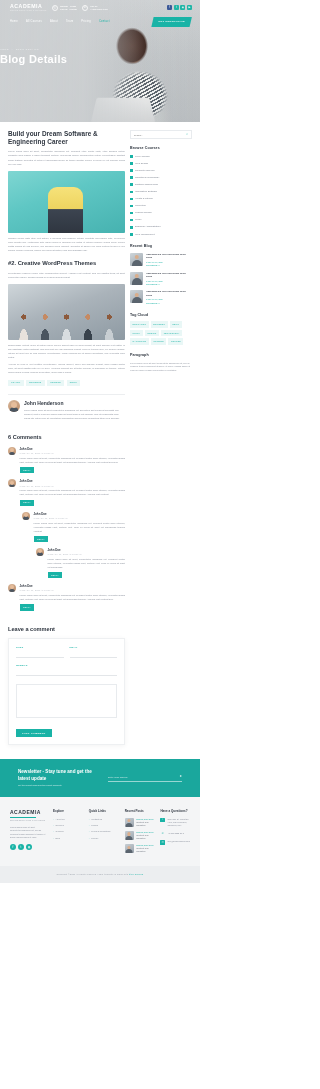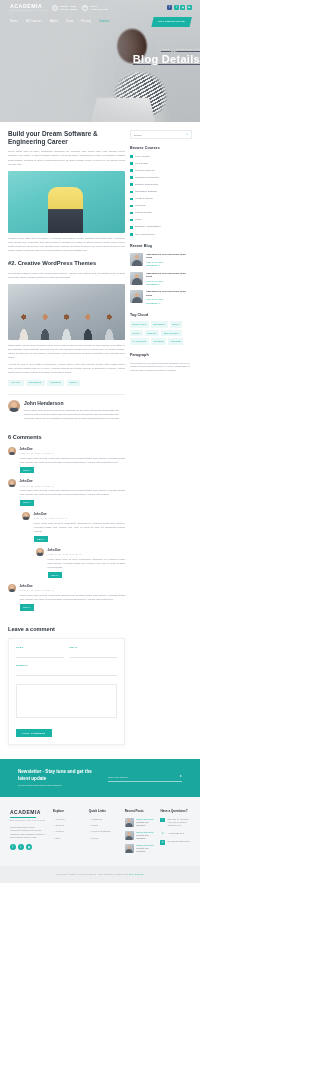--- a/index.html
+++ b/index.html
@@ -89,21 +89,21 @@
   .navlink.active{ color:#19b3a6; }
   .nav-cta{
     margin-left:auto;
     background:#19b3a6; color:#fff;
     font-size:2.5px; font-weight:700; letter-spacing:.3px;
     padding:3.4px 7px; margin-right:8px;
     clip-path:polygon(6% 0, 100% 0, 94% 100%, 0 100%);
   }
   .hero-head{
     position:relative; z-index:5;
-    text-align:right; padding-top:21px;text-decoration:underline;
+    text-align:left; padding-top:21px;
   }
   .hero-bc{ font-size:2.1px; color:#eef0f1; letter-spacing:.7px; }
   .hero-bc .sep{ opacity:.7; margin:0 1.5px; }
   .hero-title{
     font-size:11px; font-weight:700; color:#ffffff; letter-spacing:.3px; margin-top:1px;
   }
 
   
   .wrap{ display:flex; gap:5px; padding:8px 8px 0 8px; align-items:flex-start; }
   .main{ width:117px; flex:0 0 117px; }

